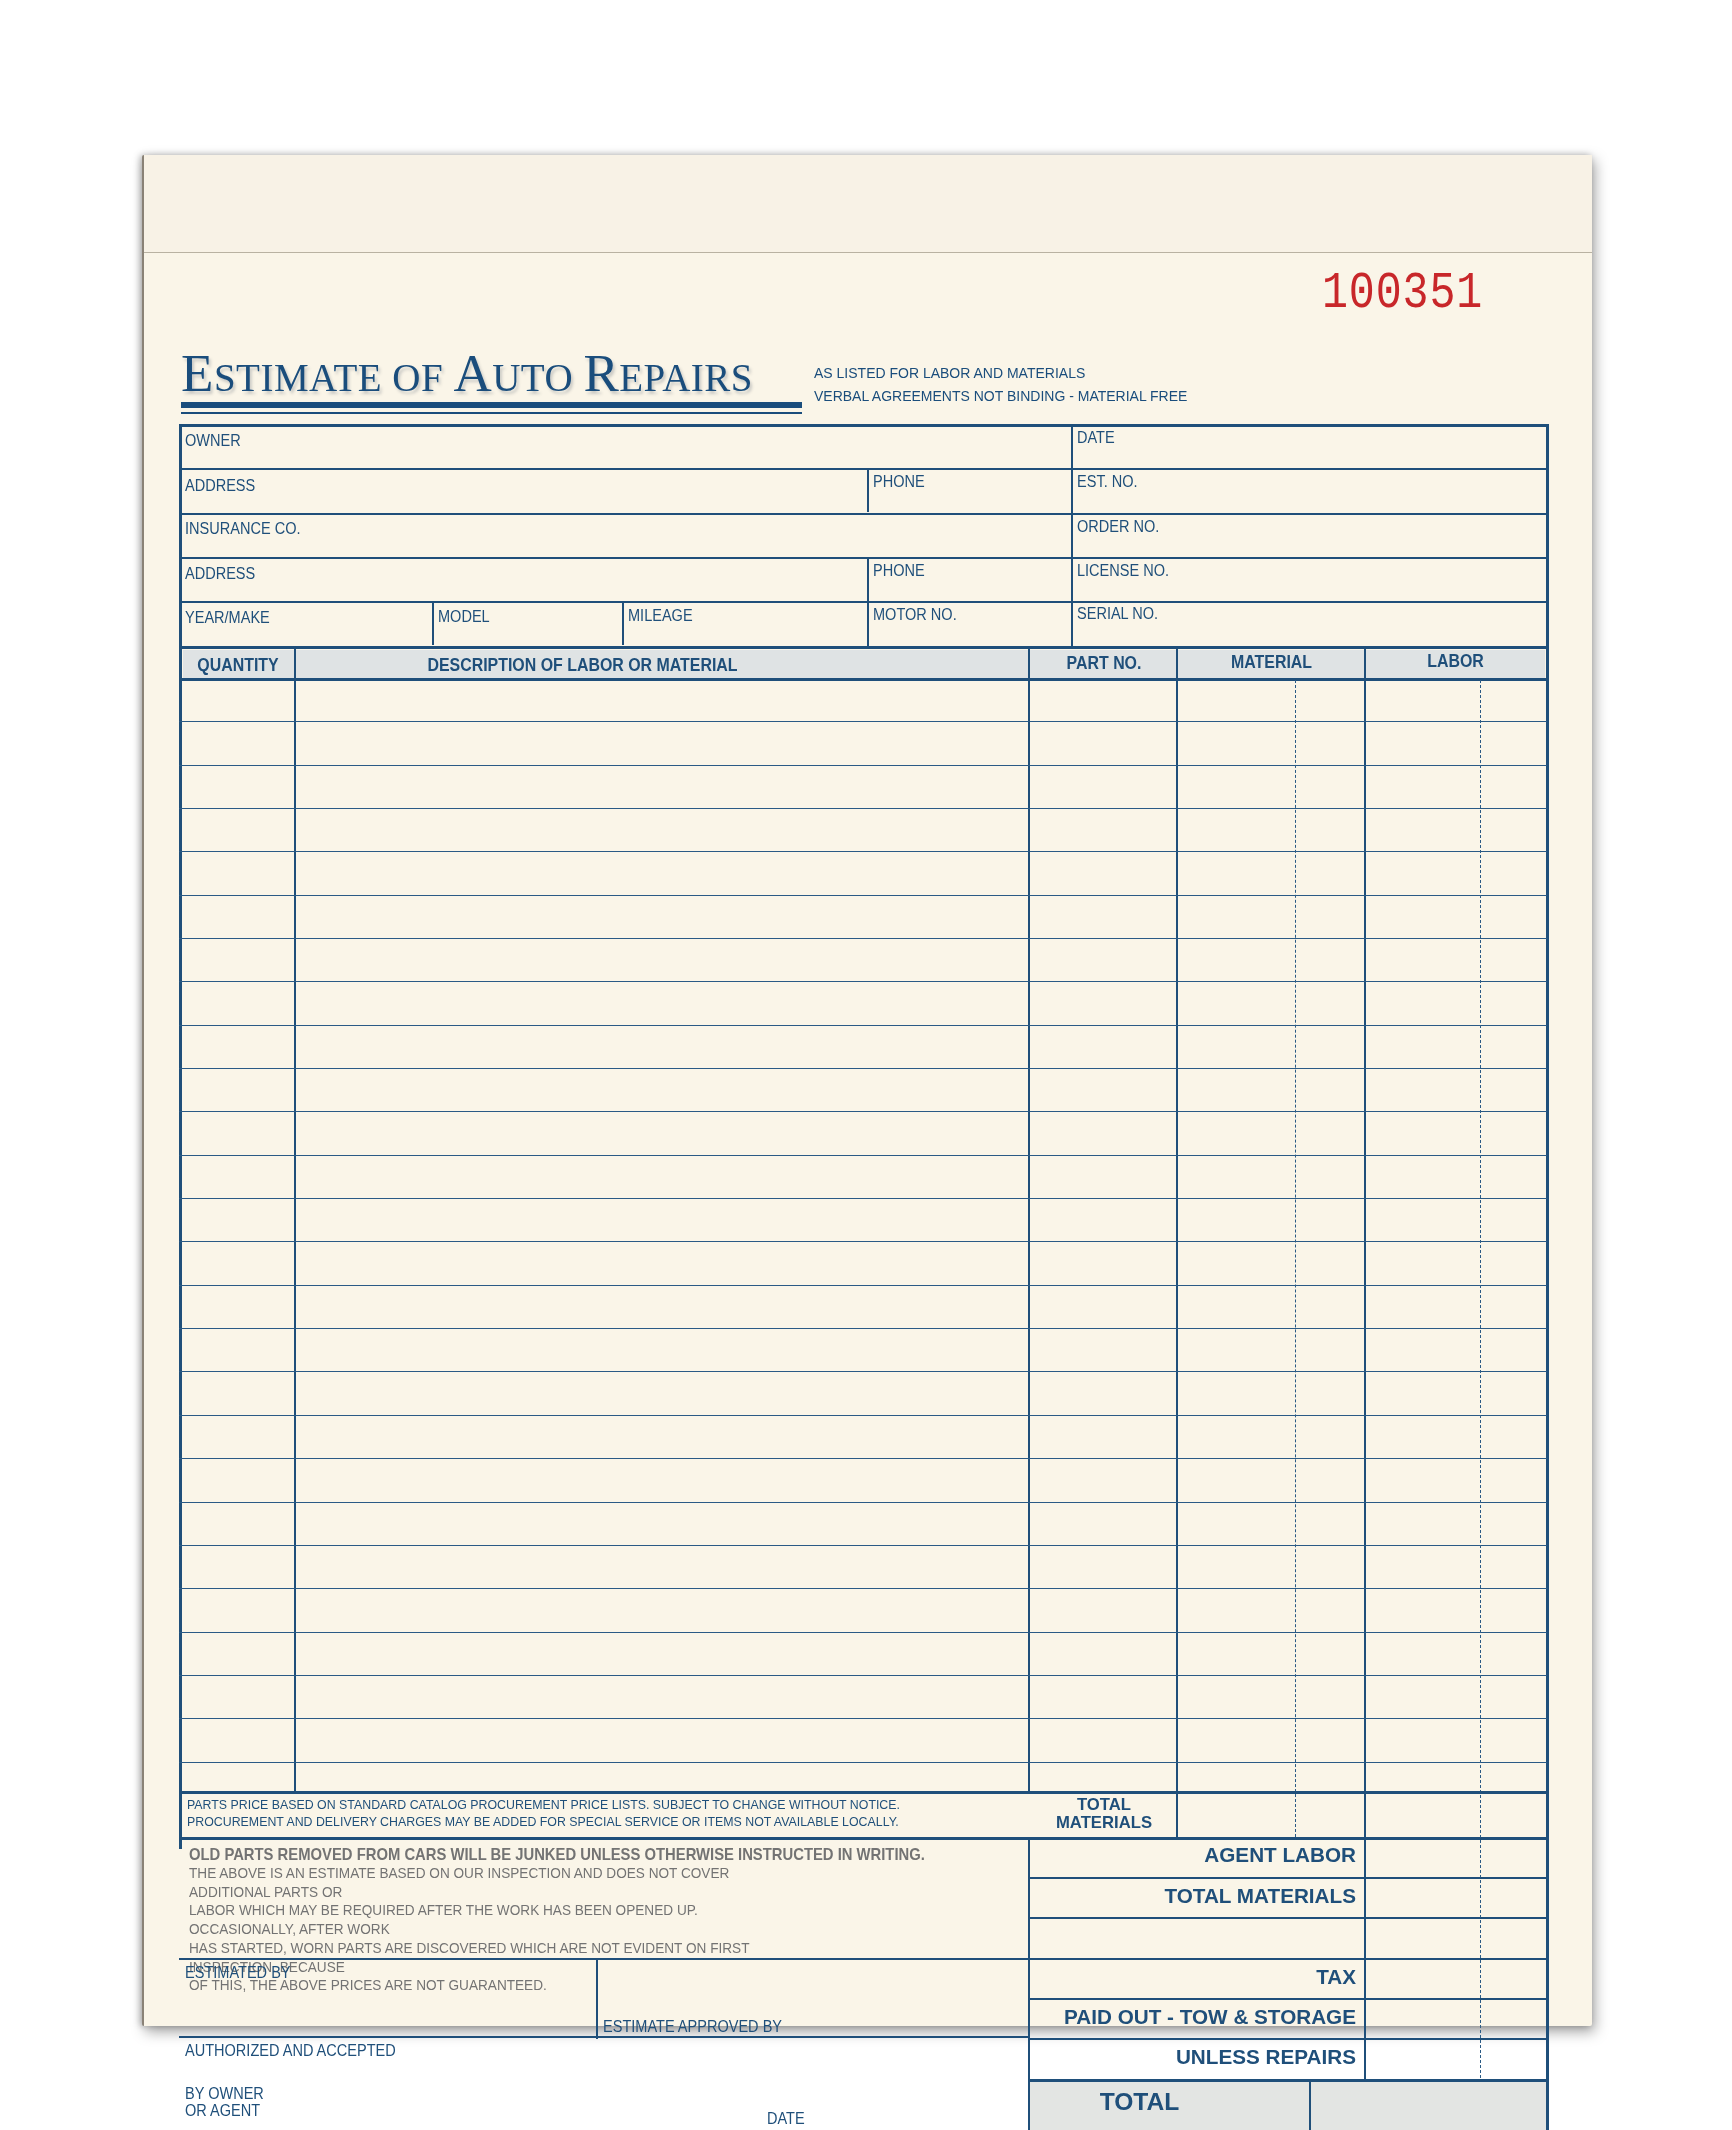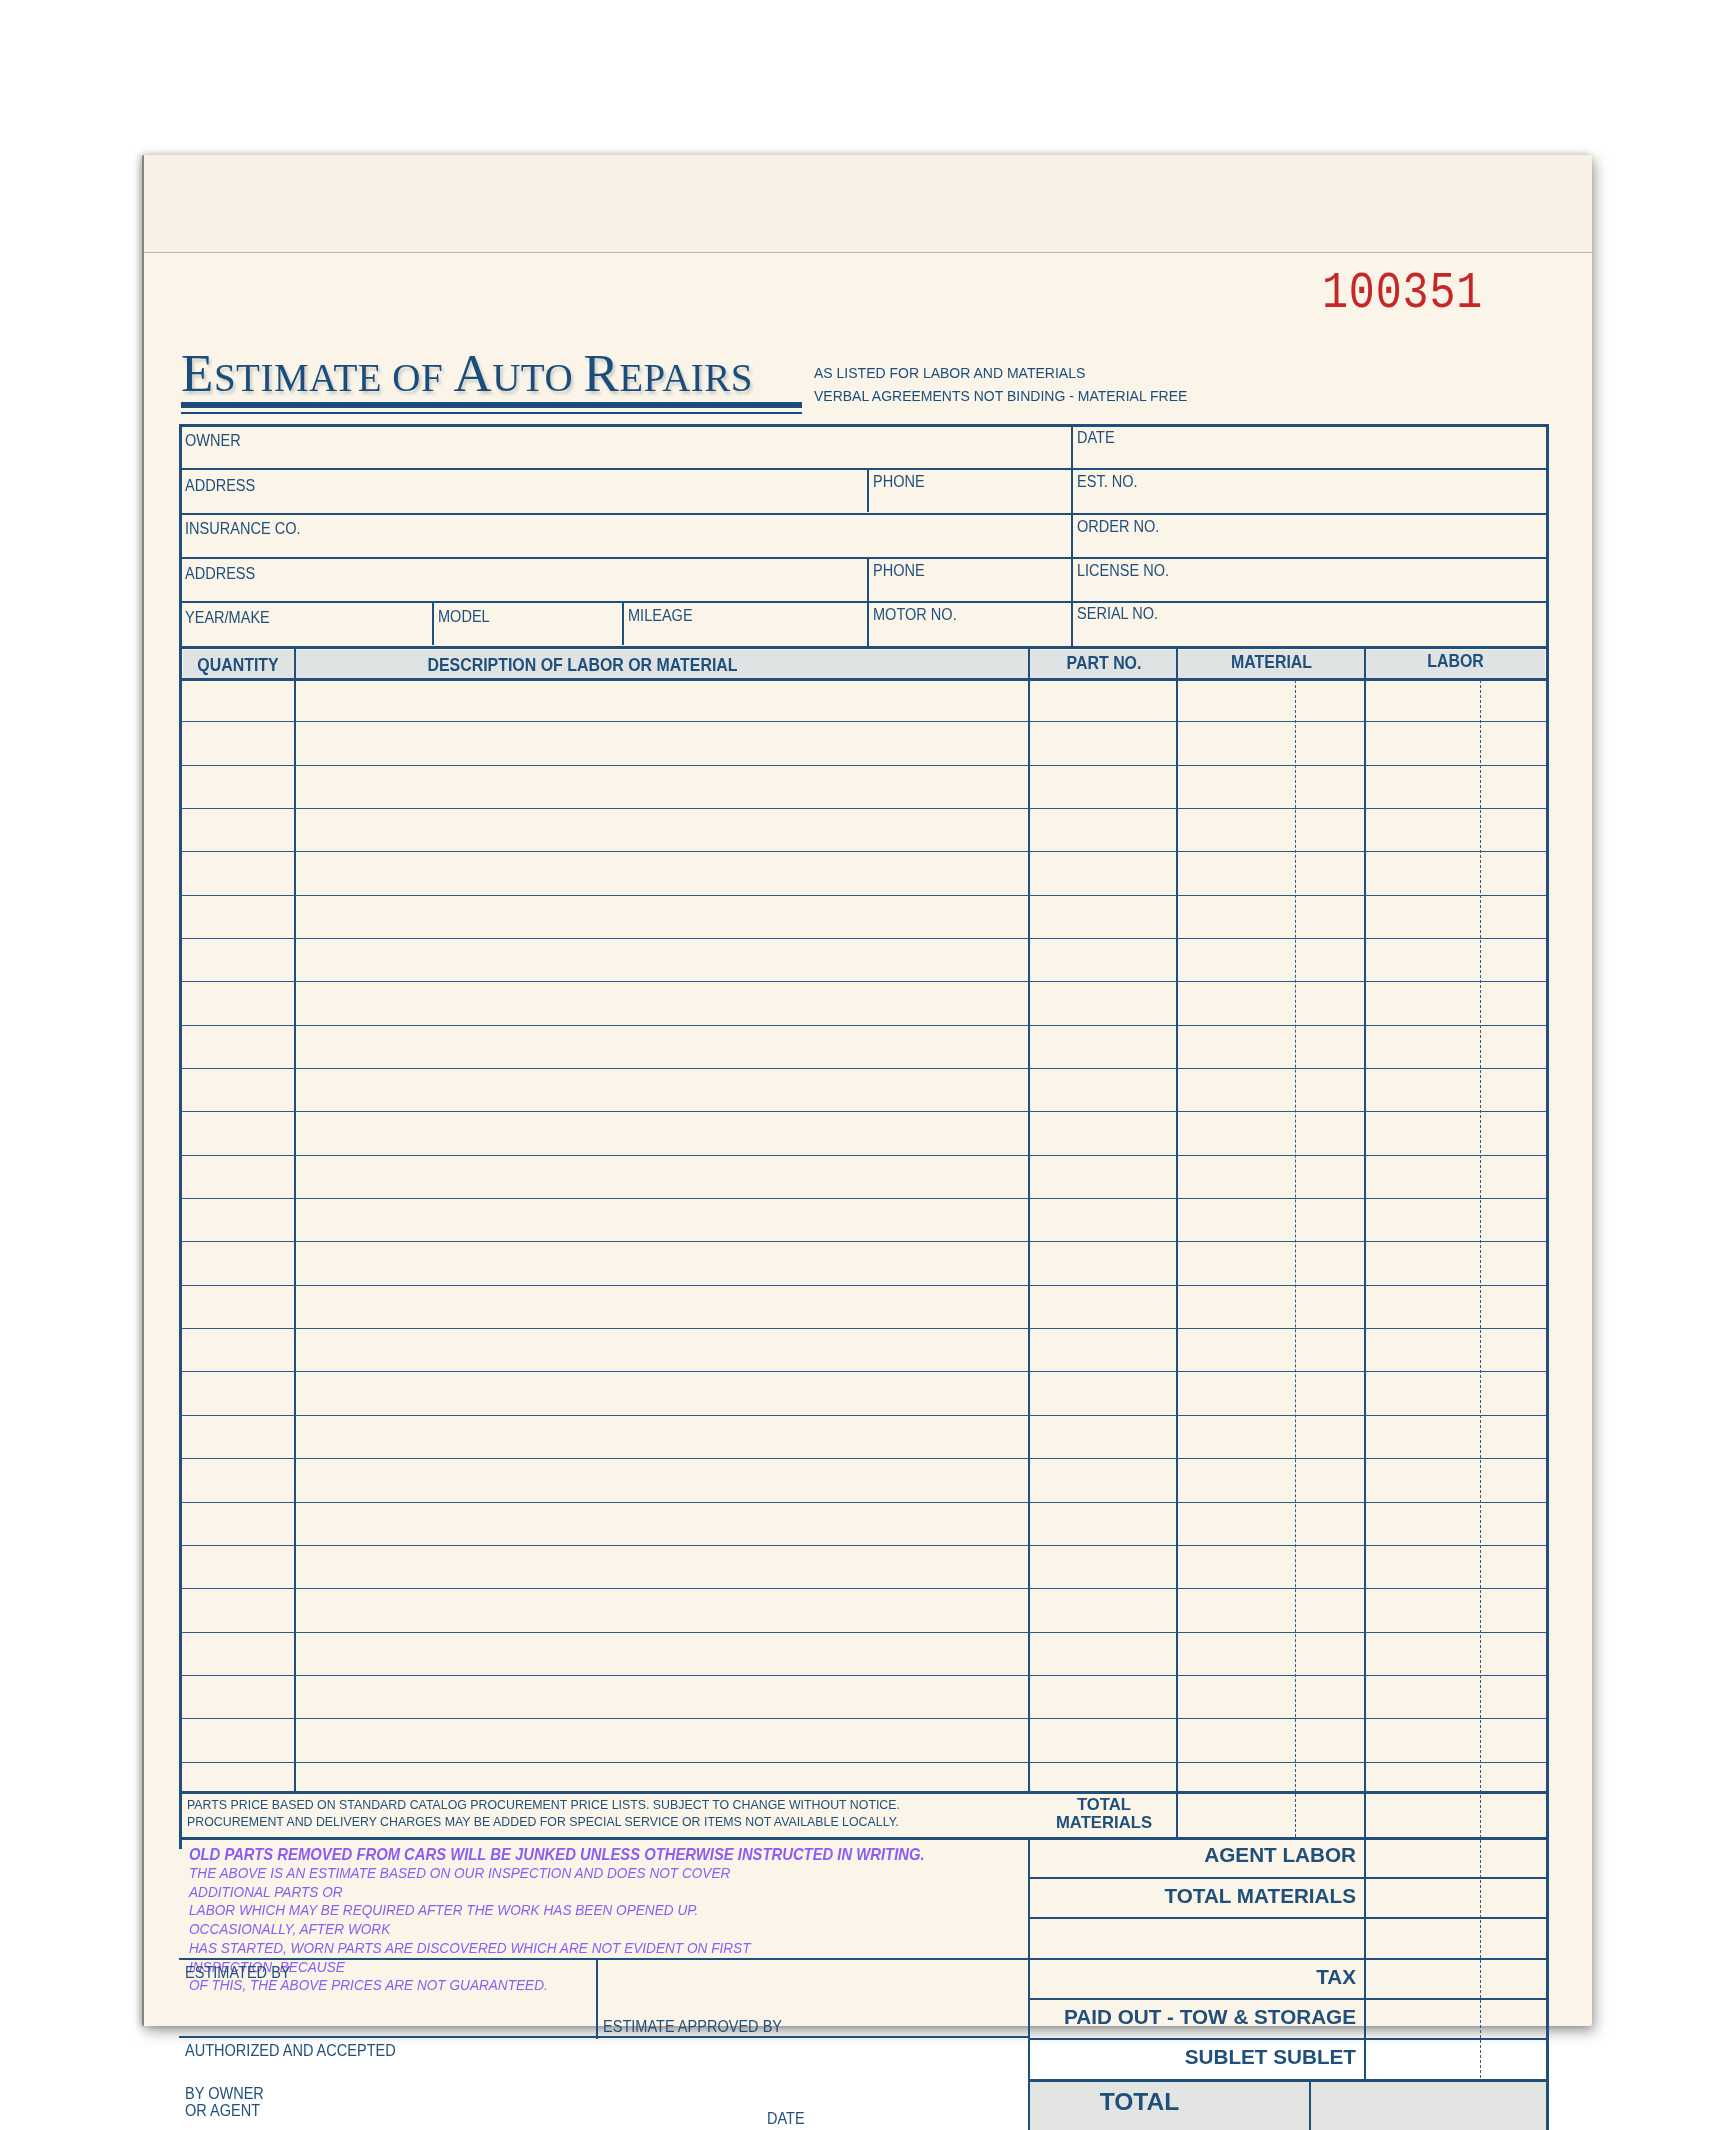--- a/index.html
+++ b/index.html
@@ -51,21 +51,21 @@
 
   .lbl { position: absolute; font-size: 15.8px; white-space: nowrap; color: #1f4f7a; transform: scaleX(0.92); transform-origin: left top; }
 
   .thead-bg { position: absolute; background: #dfe3e4; }
   .th { position: absolute; font-size: 17.7px; font-weight: bold; color: #1f4f7a; text-align: center; white-space: nowrap; transform: scaleX(0.9); }
 
   .body-rows { position: absolute; }
   .row { position: absolute; left: 0; right: 0; height: 0; border-top: 1.5px solid #2a5a85; }
 
   .note { position: absolute; font-size: 13.3px; line-height: 16.7px; color: #1f4f7a; white-space: nowrap; transform: scaleX(0.93); transform-origin: left top; }
-  .disclaimer { position: absolute; color: #8b5cf6; font-style: italic; }
+  .disclaimer { position: absolute; color: #737373; }
   .disclaimer .lead { font-size: 16.3px; font-weight: bold; white-space: nowrap; transform: scaleX(0.91); transform-origin: left top; }
   .disclaimer .body { font-size: 14.8px; line-height: 18.7px; white-space: pre-line; transform: scaleX(0.92); transform-origin: left top; width: 660px; }
 
   .tot-lbl { position: absolute; font-weight: bold; font-size: 20.7px; color: #1f4f7a; white-space: nowrap; text-align: right; }
   .tot-small { position: absolute; font-weight: bold; font-size: 16.7px; line-height: 17.7px; text-align: center; color: #1f4f7a; }
   .total-bg { position: absolute; background: #e3e5e3; }
 </style>
 </head>
 <body>
 
@@ -192,21 +192,21 @@
   <div class="line hl" style="left:884px; top:1843px; width:520px;"></div>
   <div class="line hl" style="left:884px; top:1883px; width:520px;"></div>
   <div class="line hl thick" style="left:884px; top:1924px; width:520px;"></div>
   <div class="total-bg" style="left:886px; top:1927px; width:516px; height:51px;"></div>
   <div class="line vl" style="left:1165px; top:1924px; height:54px;"></div>
 
   <div class="tot-lbl" style="left:887px; top:1688px; width:325px;">AGENT LABOR</div>
   <div class="tot-lbl" style="left:887px; top:1729px; width:325px;">TOTAL MATERIALS</div>
   <div class="tot-lbl" style="left:887px; top:1810px; width:325px;">TAX</div>
   <div class="tot-lbl" style="left:887px; top:1850px; width:325px;">PAID OUT - TOW &amp; STORAGE</div>
-  <div class="tot-lbl" style="left:887px; top:1890px; width:325px;">SUBLET SUBLET</div>
+  <div class="tot-lbl" style="left:887px; top:1890px; width:325px;">UNLESS REPAIRS</div>
   <div class="tot-lbl" style="left:887px; top:1933px; width:217px; font-size:24.6px; text-align:center;">TOTAL</div>
 
   <div style="position:absolute; left:1221px; top:1683px; width:180px; height:37px;"></div>
   <div style="position:absolute; left:1221px; top:1724px; width:180px; height:37px;"></div>
   <div style="position:absolute; left:1221px; top:1805px; width:180px; height:37px;"></div>
   <div style="position:absolute; left:1221px; top:1845px; width:180px; height:37px;"></div>
   <div style="position:absolute; left:1221px; top:1885px; width:180px; height:37px;"></div>
   <div style="position:absolute; left:1167px; top:1927px; width:234px; height:49px;"></div>
 
   <div class="line vl" style="left:452px; top:1803px; height:81px;"></div>

